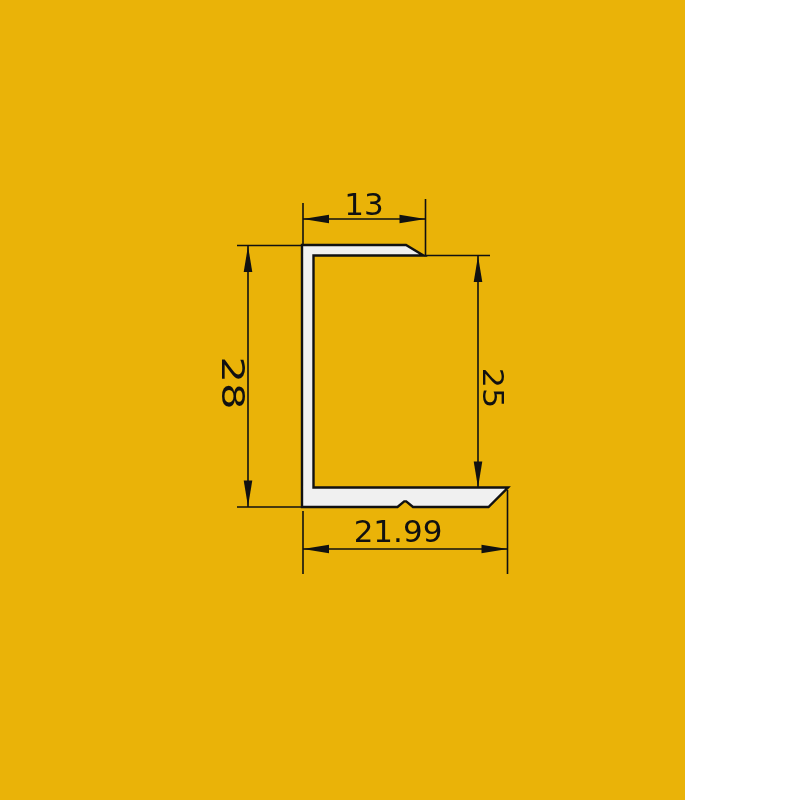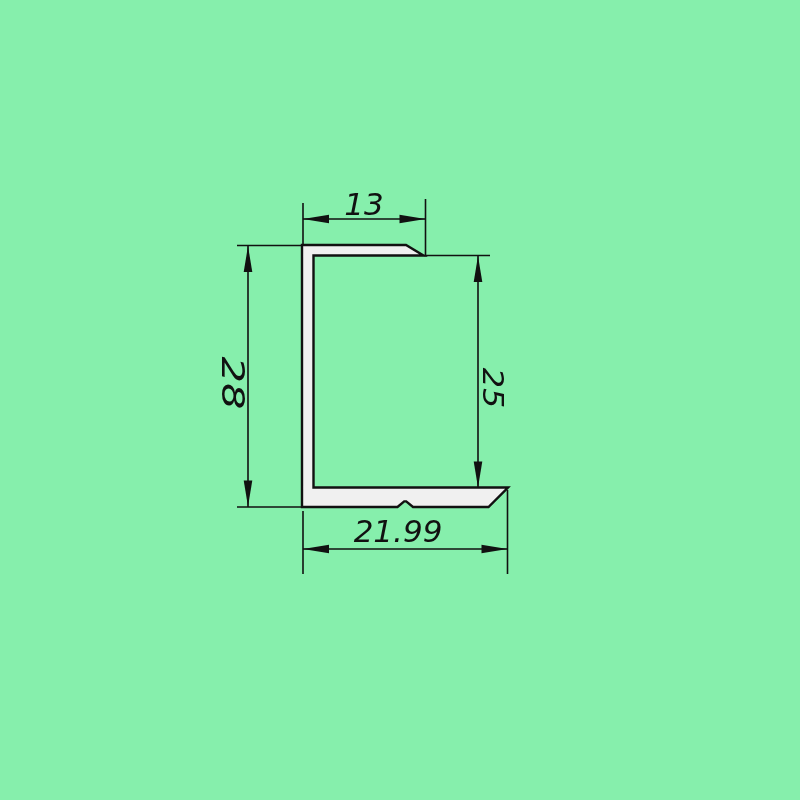--- a/index.html
+++ b/index.html
@@ -2,25 +2,24 @@
 <html><head>
 <meta charset="utf-8">
 <style>
   html, body {
     margin: 0;
     padding: 0;
     background: #ffffff;
   }
   .canvas {
     position: relative;
-    width: 800px;
+    width: 685px;
     height: 800px;
-    background: #86efac;
+    background: #eab308;
     overflow: hidden;
-    font-style: italic;
   }
   svg { display: block; }
   .profile-path {
     stroke: #111111;
     stroke-width: 2.4;
     stroke-linejoin: miter;
   }
   .dim-line, .ext-line {
     stroke: #111111;
     stroke-width: 1.6;

